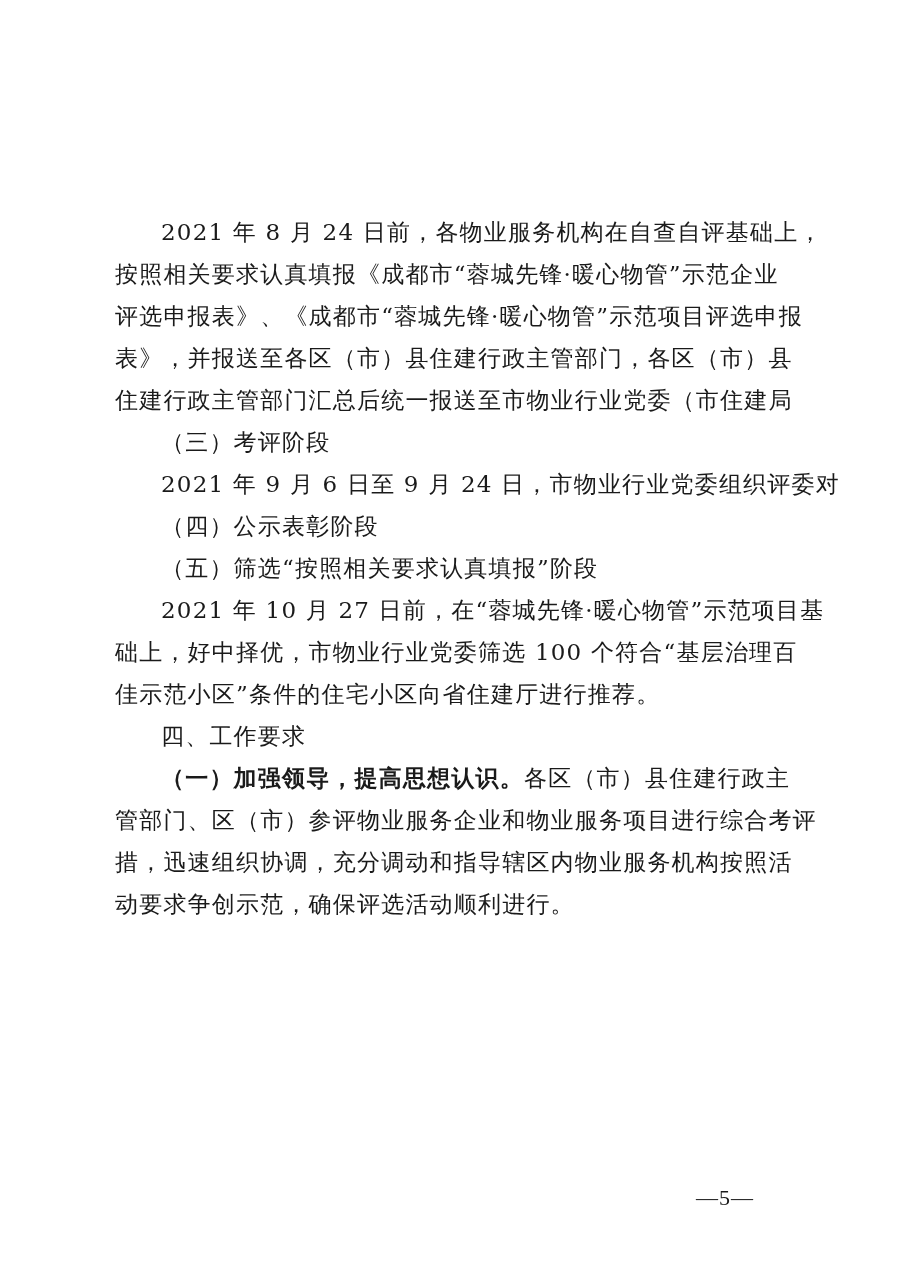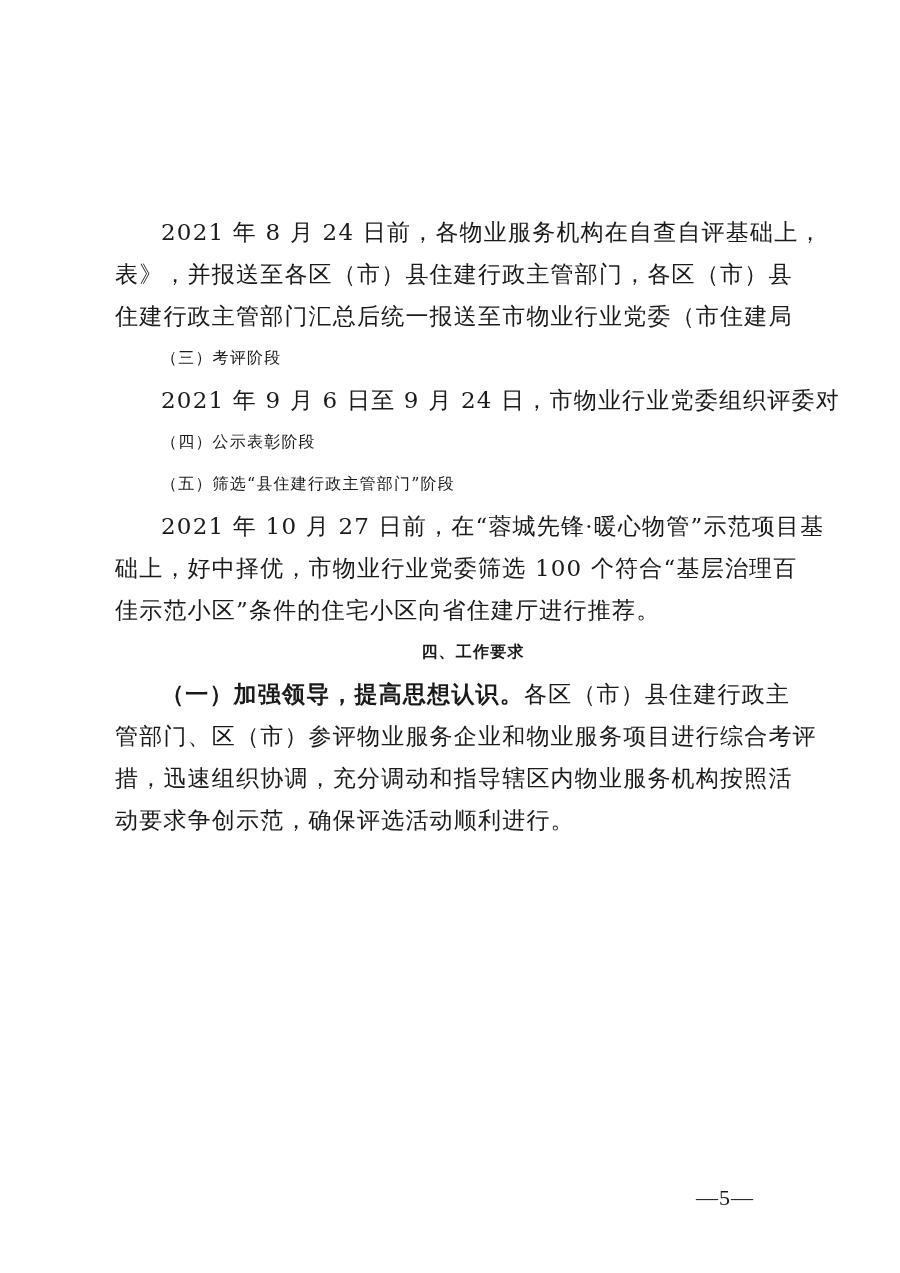--- a/index.html
+++ b/index.html
@@ -4,48 +4,50 @@
   <style>
     html, body { margin: 0; padding: 0; background: #ffffff; }
     body { width: 900px; height: 1273px; position: relative; overflow: hidden;
       font-family: "DejaVu Serif", "Liberation Serif", serif; color: #1a1a1a; }
     .page { position: absolute; left: 0; top: 0; width: 775px; height: 1273px; background: #fff; margin-top: 48px; }
     .content { position: absolute; left: 115px; top: 163px; width: 670px; }
     .p { font-size: 23px; line-height: 42px; margin: 0; text-align: justify; text-align-last: left;
       letter-spacing: 1.2px; white-space: normal; }
     .line { display: block; height: 42px; white-space: nowrap; }
     .indent { padding-left: 46px; }
-    .heading { font-size: 16px; line-height: 42px; margin: 0; padding-left: 46px; letter-spacing: 1.2px; }
-    .h-bold { font-family: "DejaVu Sans", "Liberation Sans", sans-serif; font-weight: bold; text-align: center; }
+    .heading { font-size: 23px; line-height: 42px; margin: 0; padding-left: 46px; letter-spacing: 1.2px; }
+    .h-bold { font-family: "DejaVu Sans", "Liberation Sans", sans-serif; font-weight: normal; }
     .bold-lead { font-family: "DejaVu Sans", "Liberation Sans", sans-serif; font-weight: bold; }
     .page-number { position: absolute; left: 696px; top: 1137px; font-size: 22px; letter-spacing: 1px;
       font-family: "Liberation Serif", serif; }
   </style>
 </head>
 <body>
 
 <div class="page">
   <div class="content">
 
     <div class="p">
       <span class="line indent">2021 年 8 月 24 日前，各物业服务机构在自查自评基础上，</span>
+      <span class="line">按照相关要求认真填报《成都市“蓉城先锋·暖心物管”示范企业</span>
+      <span class="line">评选申报表》、《成都市“蓉城先锋·暖心物管”示范项目评选申报</span>
       <span class="line">表》，并报送至各区（市）县住建行政主管部门，各区（市）县</span>
       <span class="line">住建行政主管部门汇总后统一报送至市物业行业党委（市住建局</span>
     </div>
 
     <div class="heading">（三）考评阶段</div>
 
     <div class="p">
       <span class="line indent">2021 年 9 月 6 日至 9 月 24 日，市物业行业党委组织评委对</span>
     </div>
 
     <div class="heading">（四）公示表彰阶段</div>
 
 
-    <div class="heading">（五）筛选“县住建行政主管部门”阶段</div>
+    <div class="heading">（五）筛选“按照相关要求认真填报”阶段</div>
 
     <div class="p">
       <span class="line indent">2021 年 10 月 27 日前，在“蓉城先锋·暖心物管”示范项目基</span>
       <span class="line">础上，好中择优，市物业行业党委筛选 100 个符合“基层治理百</span>
       <span class="line">佳示范小区”条件的住宅小区向省住建厅进行推荐。</span>
     </div>
 
     <div class="heading h-bold">四、工作要求</div>
 
     <div class="p">

